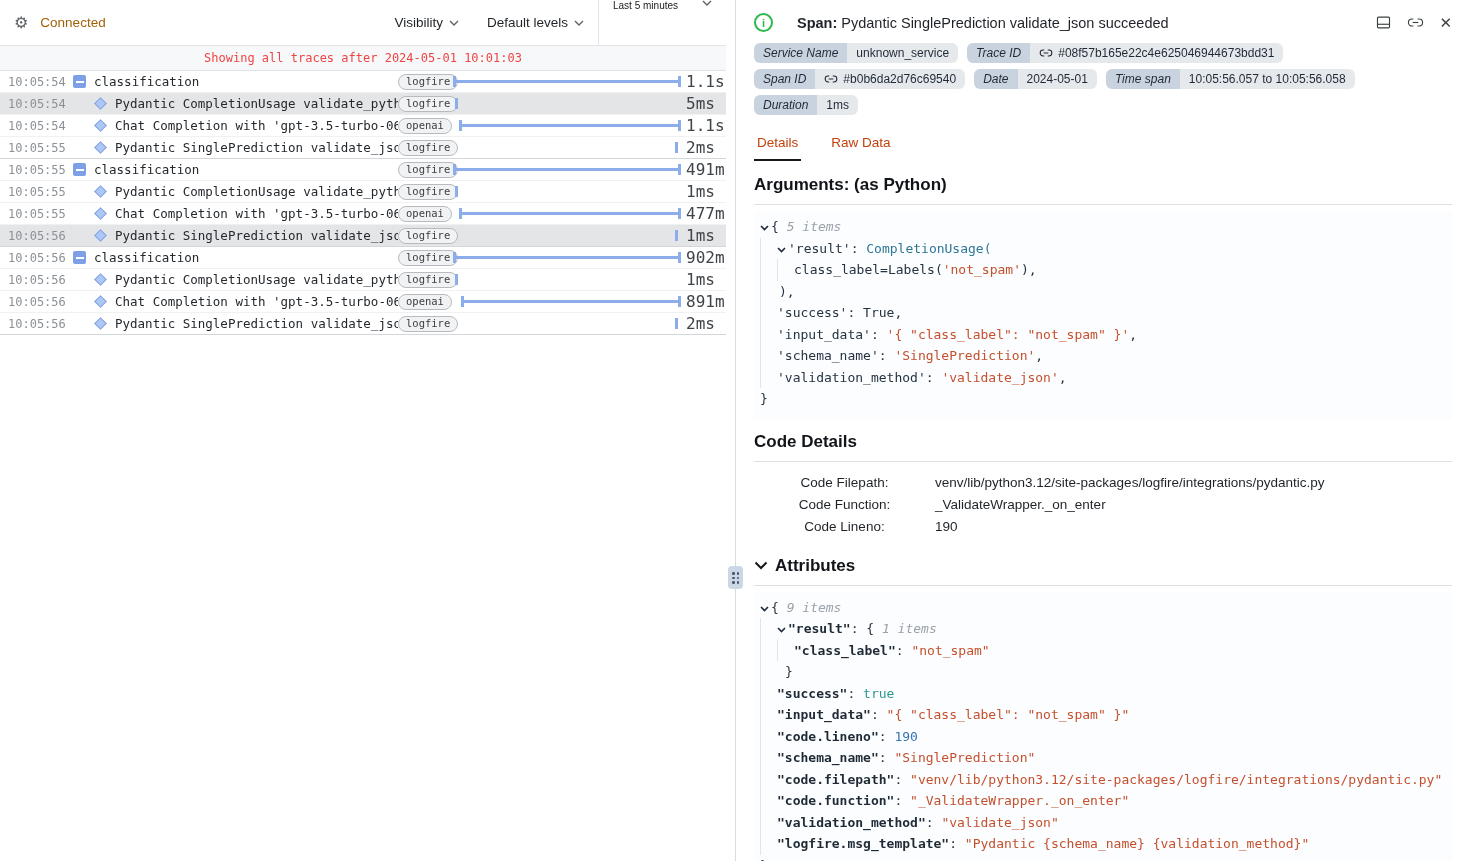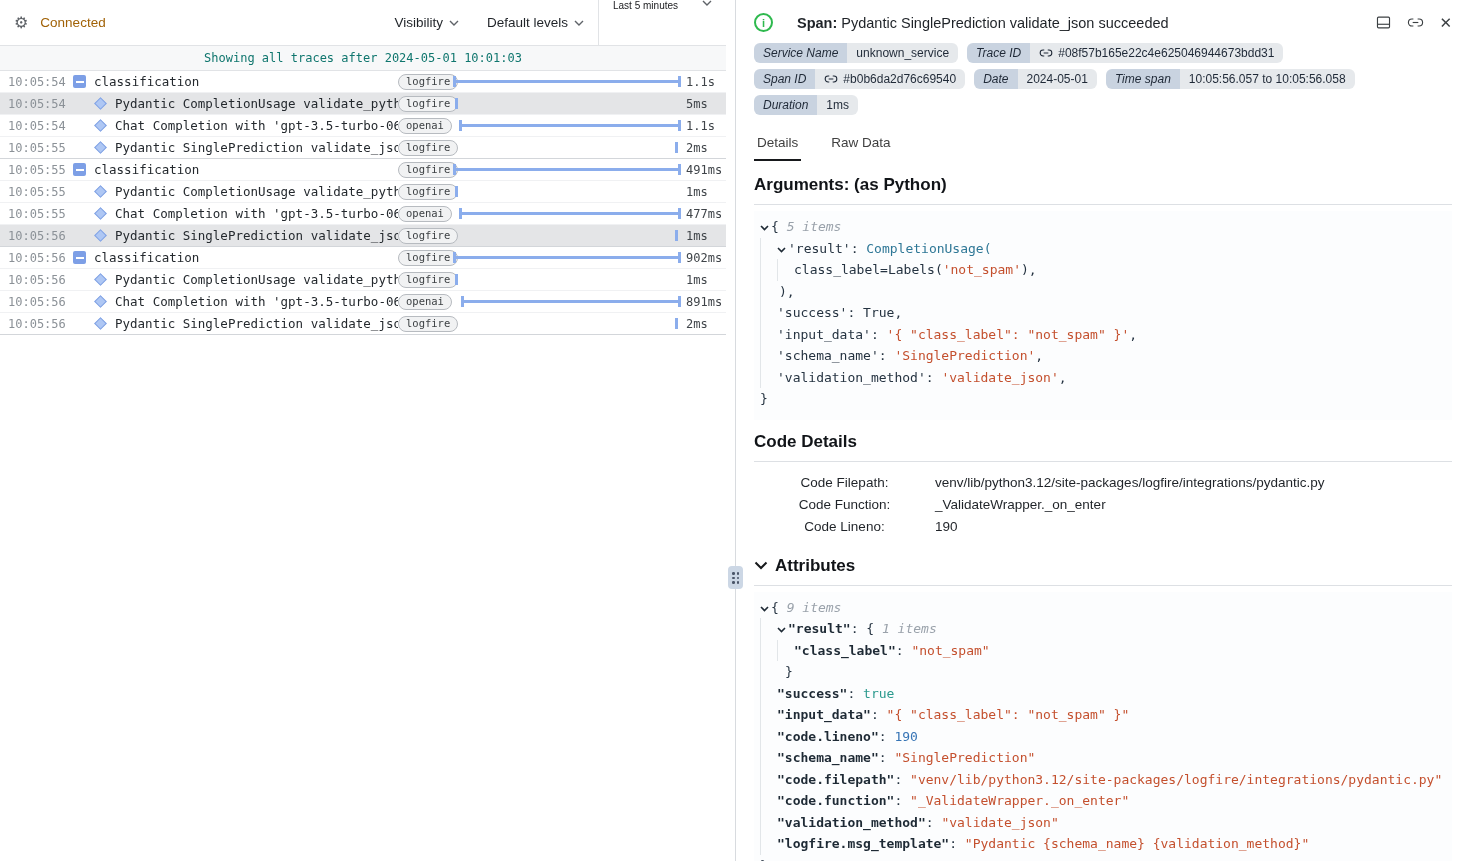--- a/index.html
+++ b/index.html
@@ -14,21 +14,21 @@
   .connected { margin-left:12px; font-size:13.5px; color:#a16207; }
   .tb-right { margin-left:auto; display:flex; align-items:center; height:100%; }
   .tb-btn { display:flex; align-items:center; gap:6px; padding:0 14px; font-size:13.5px; color:#1f2328; height:100%; cursor:pointer; }
   .chev { width:10px; height:6px; }
   .chev polyline { fill:none; stroke:#5f6368; stroke-width:1.4; }
   .time-select { display:flex; align-items:flex-start; justify-content:space-between; height:100%;
     border-left:1px solid #e1e3e6; width:128px; padding:0 14px; font-size:10px; cursor:pointer; }
 
   .status-line { height:25px; flex:0 0 25px; display:flex; align-items:center; justify-content:center;
     background:#f7f8f9; border-bottom:1px solid #e1e3e6;
-    font-family:"DejaVu Sans Mono", monospace; font-size:12px; color:#0f766e; }
+    font-family:"DejaVu Sans Mono", monospace; font-size:12px; color:#ef4444; }
 
   .trace-list { flex:1; overflow:hidden; font-family:"DejaVu Sans Mono", monospace; }
   .row { display:flex; align-items:center; height:22px; border-bottom:1px solid #f0f1f3; cursor:pointer; }
   .row.group-end { border-bottom:1px solid #d3d6da; }
   .row.selected { background:#e4e5e7; }
   .t-time { width:66px; flex:0 0 66px; padding-left:8px; font-size:12px; color:#8b9197; }
   .t-main { width:332px; flex:0 0 332px; display:flex; align-items:center; overflow:hidden; white-space:nowrap; }
   .toggle { width:13px; height:13px; flex:0 0 13px; margin-left:7px; margin-right:8px; background:#7d9fe6;
     border-radius:2px; position:relative; cursor:pointer; }
   .toggle::after { content:""; position:absolute; left:2.5px; top:5.5px; width:8px; height:2px; background:#fff; }
@@ -36,21 +36,21 @@
     background:#aec7f4; border:1px solid #82a3e4; transform:rotate(45deg); }
   .t-name { font-size:12.5px; color:#24292e; overflow:hidden; white-space:nowrap; }
   .t-tagcol { width:48px; flex:0 0 48px; display:flex; justify-content:flex-start; }
   .tag { font-size:10.5px; color:#3c4043; border:1px solid #b7bbc0; background:#f1f2f3;
     border-radius:8px; padding:0px 7px 1px; line-height:13px; }
   .t-track { width:226px; flex:0 0 226px; position:relative; height:22px; margin-left:8px; }
   .tbar { position:absolute; top:9.5px; height:3px; background:#8badec; }
   .tbar::before, .tbar::after { content:""; position:absolute; top:-4px; width:3px; height:11px; background:#8badec; }
   .tbar::before { left:-1px; } .tbar::after { right:-1px; }
   .ttick { position:absolute; top:5.5px; width:3px; height:11px; background:#8badec; }
-  .t-dur { flex:1; padding-left:6px; font-size:12px; color:#3f4449; }
+  .t-dur { flex:1; padding-left:6px; font-size:16px; color:#3f4449; }
 
   
   .gutter { width:19px; flex:0 0 19px; position:relative; background:#fff; }
   .gutter-line { position:absolute; left:9px; top:0; width:1px; height:100%; background:#d8dbdf; }
   .grip { position:absolute; left:2px; top:566px; width:15px; height:23px; background:#ccd7e5;
     border-radius:4px; display:grid; grid-template-columns:2px 2px; grid-template-rows:2px 2px 2px;
     gap:2.5px; justify-content:center; align-content:center; cursor:col-resize; }
   .grip i { width:2.5px; height:2.5px; border-radius:50%; background:#4a5568; }
 
   
@@ -65,21 +65,21 @@
   .hicon svg { width:17px; height:17px; stroke:#3c4043; fill:none; stroke-width:1.6; }
   .close-x { font-size:15px; color:#3c4043; cursor:pointer; line-height:17px; }
 
   .badges { display:flex; flex-wrap:wrap; gap:6px 9px; padding:2px 0 10px; max-width:690px; }
   .badge { display:inline-flex; border-radius:6px; overflow:hidden; font-size:12px; white-space:nowrap; }
   .b-label { background:#c9d3e0; color:#1f2937; font-style:italic; padding:3px 9px; }
   .b-value { background:#e6e9ec; color:#1f2937; padding:3px 9px; display:flex; align-items:center; gap:5px; }
   .linksvg { width:14px; height:14px; stroke:#1f2937; fill:none; stroke-width:1.8; }
 
   .tabs { display:flex; gap:27px; padding-top:5px; }
-  .tab { font-size:13.5px; color:#404040; padding:5px 3px 9px; cursor:pointer; border-bottom:2px solid transparent; }
+  .tab { font-size:13.5px; color:#c2410c; padding:5px 3px 9px; cursor:pointer; border-bottom:2px solid transparent; }
   .tab.active { border-bottom:2px solid #17191c; }
 
   .section-h { font-size:17px; font-weight:bold; color:#111418; margin:17px 0 9px; display:flex; align-items:center; gap:7px; }
   .section-h .chev-big { width:14px; height:9px; }
   .section-h .chev-big polyline { fill:none; stroke:#17191c; stroke-width:2; }
   .rule { height:1px; background:#dde0e4; margin-bottom:6px; }
 
   .codeblock { position:relative; font-family:"DejaVu Sans Mono", monospace; font-size:13px;
     line-height:21.5px; padding:5px 6px 10px 4px; background:#fcfdfe; }
   .cl { white-space:pre; }

